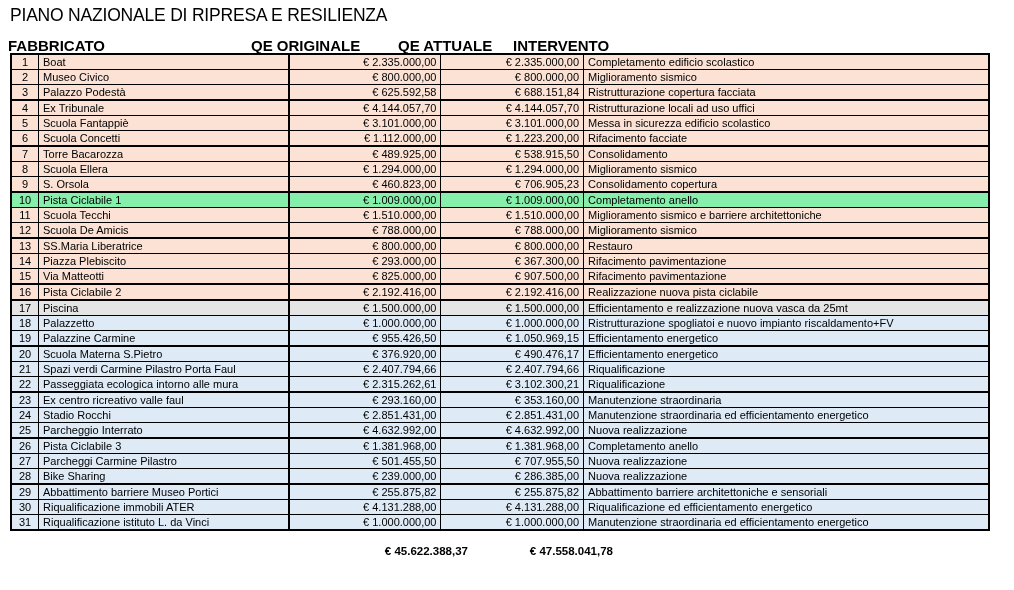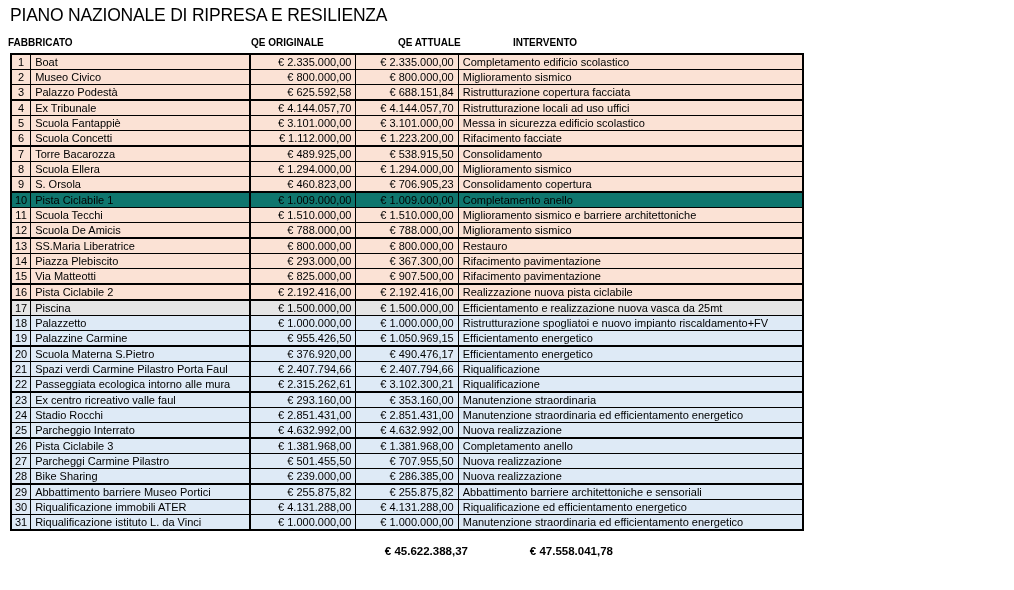--- a/index.html
+++ b/index.html
@@ -3,32 +3,32 @@
 <meta charset="utf-8">
 <style>
   * { box-sizing: border-box; }
   html, body { margin: 0; padding: 0; }
   body {
     width: 1014px; height: 590px;
     background: #ffffff;
     font-family: "Liberation Sans", sans-serif;
     color: #000000;
   }
-  .sheet { position: relative; width: 804px; height: 590px; overflow: hidden; }
+  .sheet { position: relative; width: 990px; height: 590px; overflow: hidden; }
 
   .page-title {
     position: absolute; left: 10px; top: 5px;
     font-size: 17.5px; font-weight: 400; letter-spacing: -0.2px;
     white-space: nowrap;
   }
 
   .col-heads { position: absolute; left: 0; top: 37px; height: 15px; width: 100%; }
   .col-heads span {
     position: absolute; top: 0;
-    font-size: 10px; font-weight: bold; white-space: nowrap;
+    font-size: 15px; font-weight: bold; white-space: nowrap;
   }
   .h-fab { left: 8px; }
   .h-qeo { left: 251px; }
   .h-qea { left: 398px; }
   .h-int { left: 513px; }
 
   .tbl-wrap { position: absolute; left: 10px; top: 53px; }
   table {
     border-collapse: collapse; table-layout: fixed;
     font-size: 11px; border: 2px solid #000;
@@ -139,21 +139,21 @@
             <td class="c-qea">€ 1.294.000,00</td>
             <td class="c-int">Miglioramento sismico</td>
           </tr>
           <tr class="group-end" style="background: rgb(251, 226, 213);">
             <td class="c-num">9</td>
             <td class="c-name">S. Orsola</td>
             <td class="c-qeo">€ 460.823,00</td>
             <td class="c-qea">€ 706.905,23</td>
             <td class="c-int">Consolidamento copertura</td>
           </tr>
-          <tr style="background: #0f766e;">
+          <tr style="background: #86efac;">
             <td class="c-num">10</td>
             <td class="c-name">Pista Ciclabile 1</td>
             <td class="c-qeo">€ 1.009.000,00</td>
             <td class="c-qea">€ 1.009.000,00</td>
             <td class="c-int">Completamento anello</td>
           </tr>
           <tr style="background: rgb(251, 226, 213);">
             <td class="c-num">11</td>
             <td class="c-name">Scuola Tecchi</td>
             <td class="c-qeo">€ 1.510.000,00</td>

